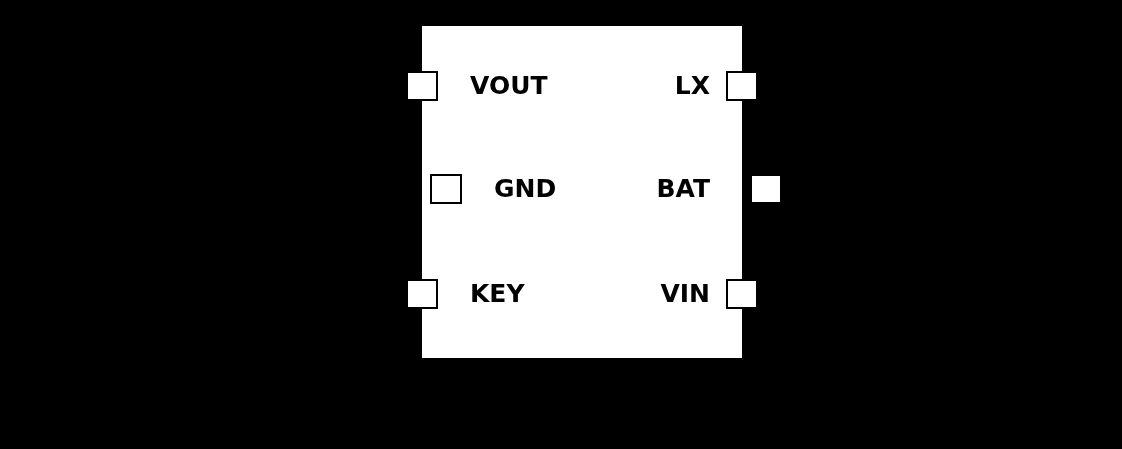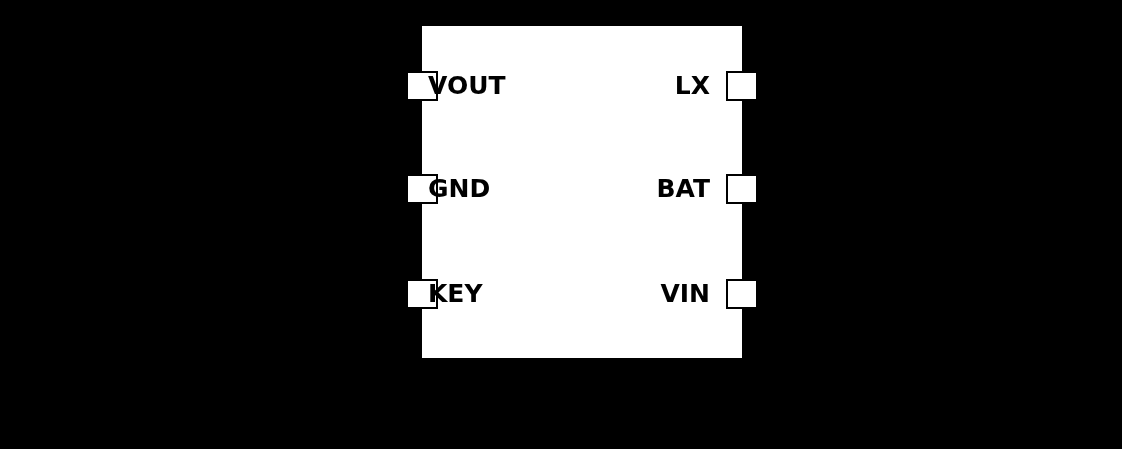--- a/index.html
+++ b/index.html
@@ -27,31 +27,31 @@
     position: absolute;
     width: 32px;
     height: 30px;
     background: #ffffff;
     border: 2px solid #000000;
     box-sizing: border-box;
   }
   .pin-left   { left: 406px; }
   .pin-right  { left: 726px; }
   .row-1 { top: 71px; }
-  .row-2 { top: 174px; }
+  .row-2 { top: 174px; margin-left: 24px; }
   .row-3 { top: 279px; }
   .pin-label {
     position: absolute;
     color: #000000;
     font-size: 25px;
     font-weight: bold;
     line-height: 30px;
     white-space: nowrap;
   }
-  .label-left { left: 428px; text-align: center; }
+  .label-left { left: 470px; text-align: center; }
   .label-right {
     right: 412px;
   }
 </style>
 </head>
 <body>
 
 <div class="canvas">
 
   <div class="chip-body"></div>

